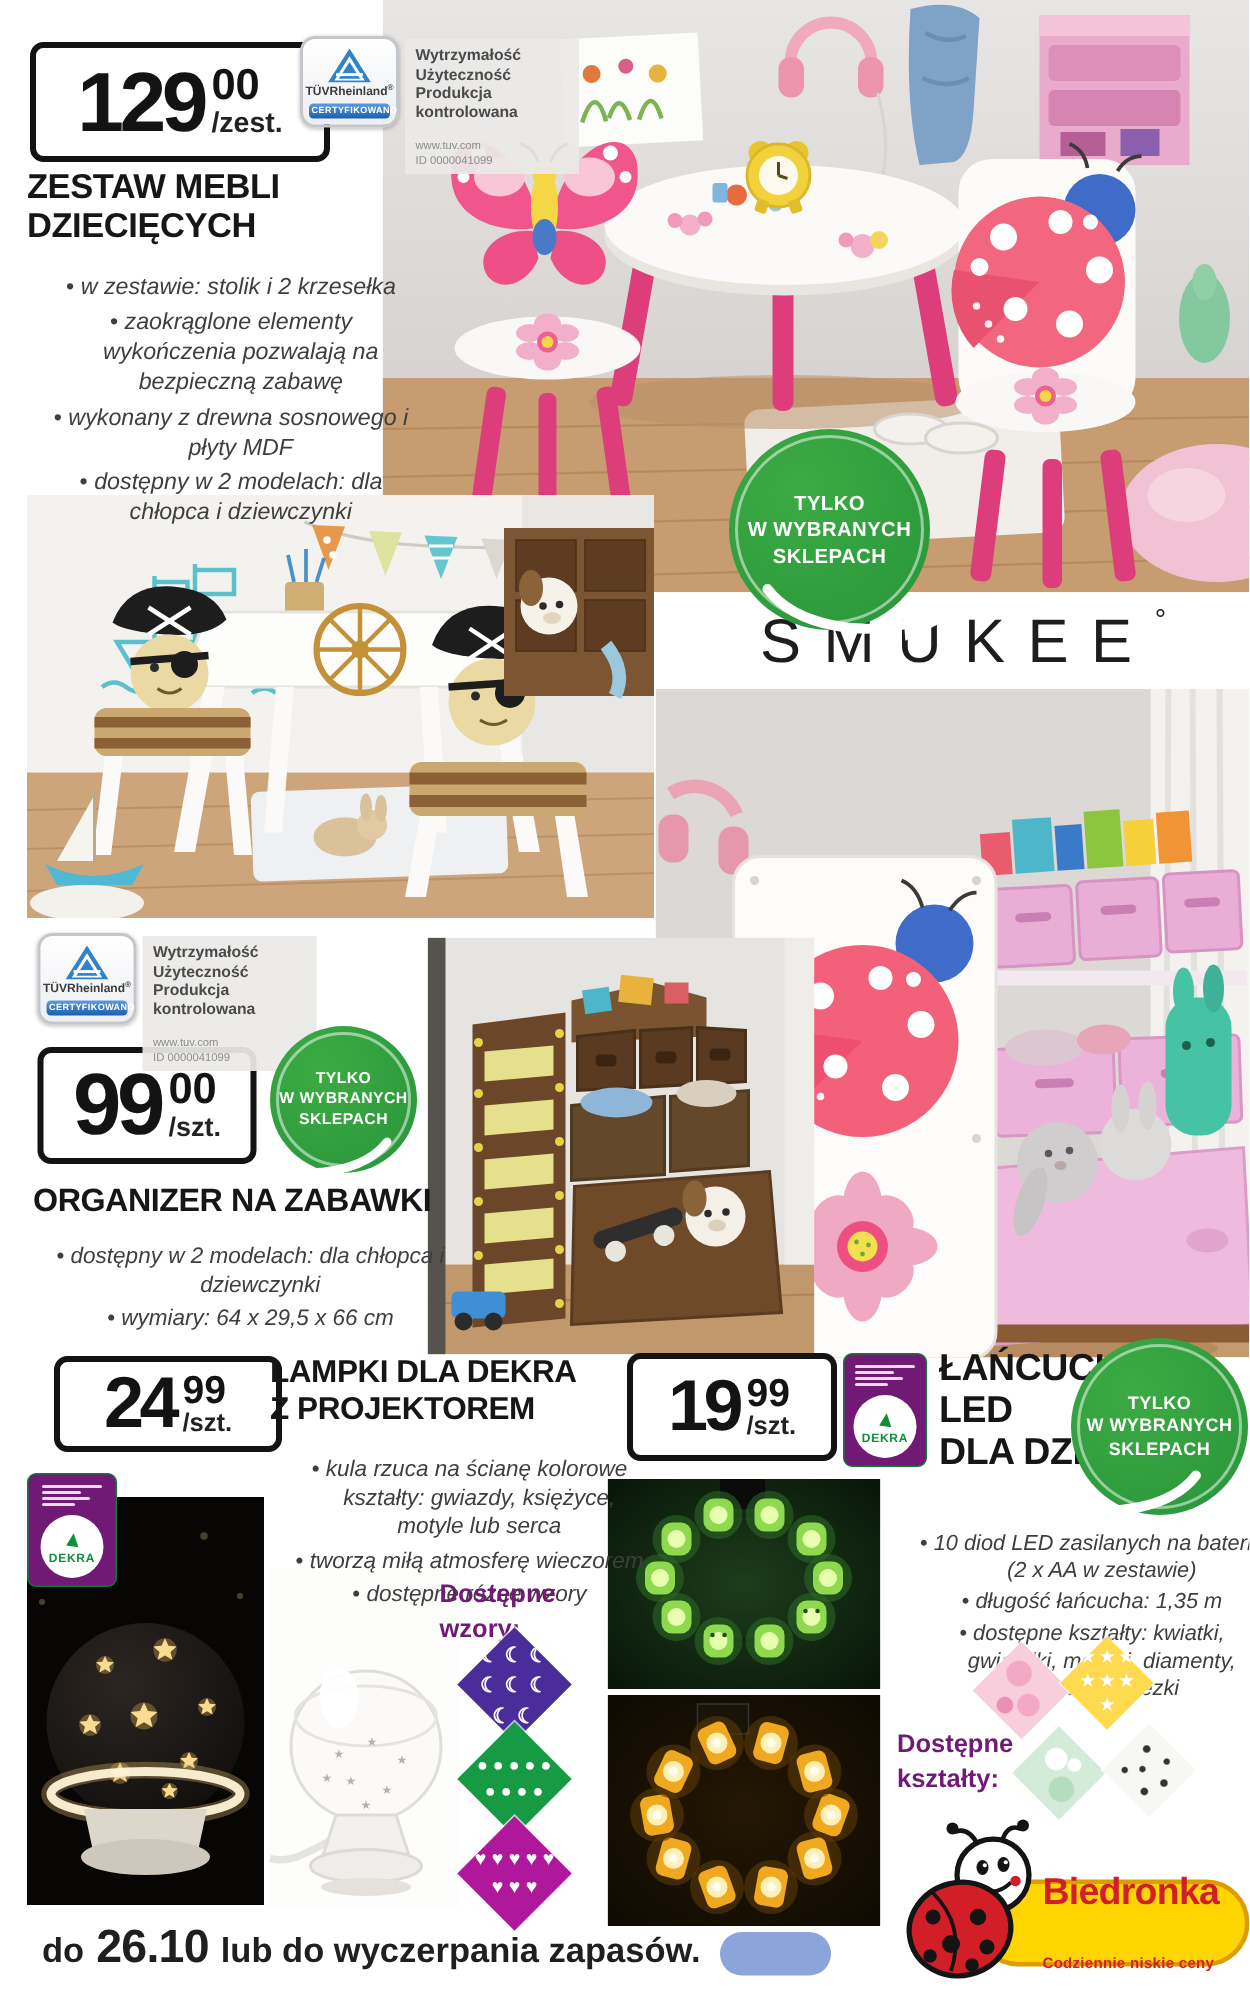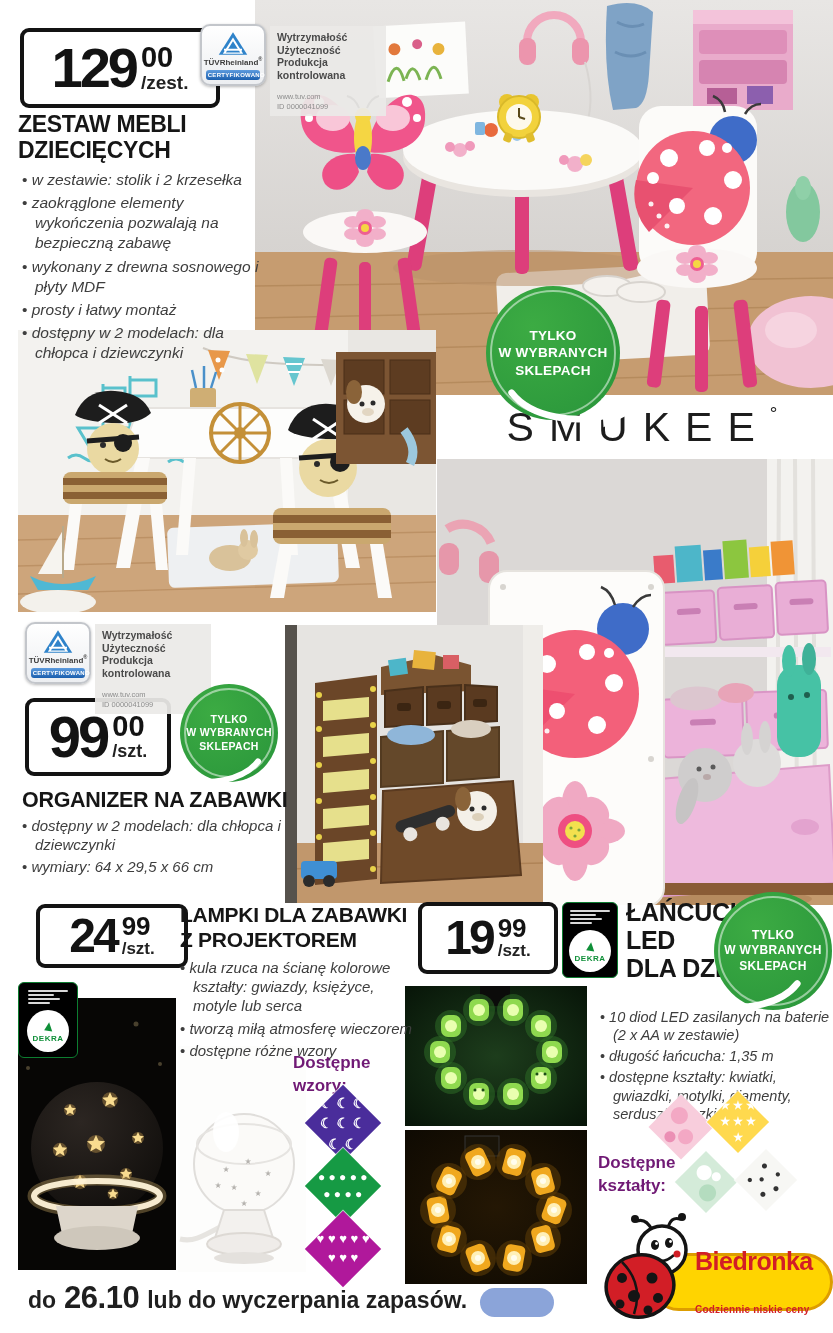--- a/index.html
+++ b/index.html
@@ -10,22 +10,22 @@
 
   
   .price-box{position:absolute;background:#fff;border:4px solid #131313;border-radius:9px;
     display:flex;align-items:center;justify-content:center;box-sizing:border-box;z-index:4;}
   .p-main{font-weight:900;color:#131313;letter-spacing:-3px;line-height:.9;}
   .p-col{display:flex;flex-direction:column;align-items:flex-start;margin-left:5px;}
   .p-cents{font-weight:900;color:#131313;line-height:1;}
   .p-unit{font-weight:600;color:#222;line-height:1.15;}
 
   .h-title{position:absolute;font-weight:900;color:#161616;letter-spacing:-.3px;z-index:4;margin:0;}
-  .bullets{position:absolute;z-index:4;margin:0;padding:0;list-style:none;font-style:italic;
-    color:#3e3e3e;font-weight:500;}
+  .bullets{position:absolute;z-index:4;margin:12px;padding:0;list-style:none;font-style:italic;
+    color:#3e3e3e;font-weight:500;text-align:center;}
   .bullets li{padding-left:13px;text-indent:-13px;margin-bottom:3px;}
   .bullets li::before{content:"•  ";font-style:normal;}
 
   
   .tylko{position:absolute;border-radius:50%;color:#fff;text-align:center;z-index:6;
     background:radial-gradient(circle at 35% 30%,#3cab43,#28943a);
     display:flex;flex-direction:column;align-items:center;justify-content:center;}
   .tylko::after{content:"";position:absolute;inset:4px;border:2px solid rgba(255,255,255,.5);border-radius:50%;}
   .tylko .tl{font-weight:800;line-height:1.3;letter-spacing:.3px;position:relative;z-index:2;}
   .tylko-arrow{position:absolute;overflow:visible;z-index:3;}
@@ -37,21 +37,21 @@
   .tuv-tri{width:30px;height:25px;}
   .tuv-name{font-size:8px;font-weight:800;color:#3c3c3c;white-space:nowrap;}
   .tuv-name sup{font-size:5.5px;}
   .tuv-band{margin-top:3px;background:linear-gradient(180deg,#5d9bde,#1b5fae);color:#fff;font-weight:800;
     font-size:6px;letter-spacing:.3px;padding:2px 2px;border-radius:3px;width:94%;text-align:center;box-sizing:border-box;}
   .claims{position:absolute;background:rgba(235,234,231,.93);padding:5px 7px;width:102px;
     font-size:10.5px;line-height:1.2;color:#4a4a4a;font-weight:600;z-index:5;}
   .claims-url{margin-top:11px;font-size:7.5px;color:#8d8d8d;font-weight:500;line-height:1.25;}
 
   
-  .dekra{position:absolute;background:#000000;border:1px solid #0c7d30;border-radius:6px;
+  .dekra{position:absolute;background:#701a75;border:1px solid #0c7d30;border-radius:6px;
     display:flex;flex-direction:column;align-items:center;padding:5px 4px;z-index:7;box-sizing:border-box;}
   .dekra-lines i{display:block;height:2px;background:rgba(255,255,255,.85);margin:2px auto;border-radius:1px;}
   .dekra-lines i:nth-child(1){width:40px;}
   .dekra-lines i:nth-child(2){width:26px;margin-left:0;}
   .dekra-lines i:nth-child(3){width:32px;margin-left:0;}
   .dekra-lines i:nth-child(4){width:22px;margin-left:0;}
   .dekra-circle{width:42px;height:42px;background:#fff;border-radius:50%;display:flex;flex-direction:column;
     align-items:center;justify-content:center;margin-top:4px;}
   .dekra-label{color:#0f8f38;font-weight:800;font-size:8px;letter-spacing:.5px;}
 
@@ -553,21 +553,20 @@
       <div>www.tuv.com</div>
       <div>ID 0000041099</div>
     </div>
   </div>
 
   <h2 class="h-title" style="left:18px;top:112px;width:205px;font-size:23px;line-height:1.12">ZESTAW MEBLI DZIECIĘCYCH</h2>
   <ul class="bullets" style="left:22px;top:170px;width:240px;font-size:15.5px;line-height:1.3">
     <li>w zestawie: stolik i 2 krzesełka</li>
     <li>zaokrąglone elementy wykończenia pozwalają na bezpieczną zabawę</li>
     <li>wykonany z drewna sosnowego i płyty MDF</li>
-    <li>prosty i łatwy montaż</li>
     <li>dostępny w 2 modelach: dla chłopca i dziewczynki</li>
   </ul>
 
   <div class="tylko" style="left:486px;top:286px;width:134px;height:134px;font-size:13.5px">
     <span class="tl">TYLKO</span>
     <span class="tl">W WYBRANYCH</span>
     <span class="tl">SKLEPACH</span>
     <svg class="tylko-arrow" style="left:18px;bottom:-12px;width:134px;height:46px" viewBox="0 0 140 46">
       <path d="M8 6 C28 32 76 40 112 28" fill="none" stroke="#fff" stroke-width="7" stroke-linecap="round"></path>
       <polygon points="102,12 136,26 104,42" fill="#fff"></polygon>
@@ -619,21 +618,21 @@
   </ul>
 
   <div class="price-box" style="left:36px;top:904px;width:152px;height:64px">
     <span class="p-main" style="font-size:48px">24</span>
     <span class="p-col">
       <span class="p-cents" style="font-size:26px">99</span>
       <span class="p-unit" style="font-size:17px">/szt.</span>
     </span>
   </div>
   <h2 class="h-title" style="left:180px;top:902px;width:250px;font-size:21px;line-height:1.2">
-    <span style="display:block">LAMPKI DLA ZABAWKI</span>
+    <span style="display:block">LAMPKI DLA DEKRA</span>
     <span style="display:block">Z PROJEKTOREM</span>
   </h2>
   <ul class="bullets" style="left:180px;top:958px;width:242px;font-size:15px;line-height:1.28">
     <li>kula rzuca na ścianę kolorowe kształty: gwiazdy, księżyce, motyle lub serca</li>
     <li>tworzą miłą atmosferę wieczorem</li>
     <li>dostępne różne wzory</li>
   </ul>
 
   <div class="dekra" style="left:18px;top:982px;width:60px">
     <div class="dekra-lines">

